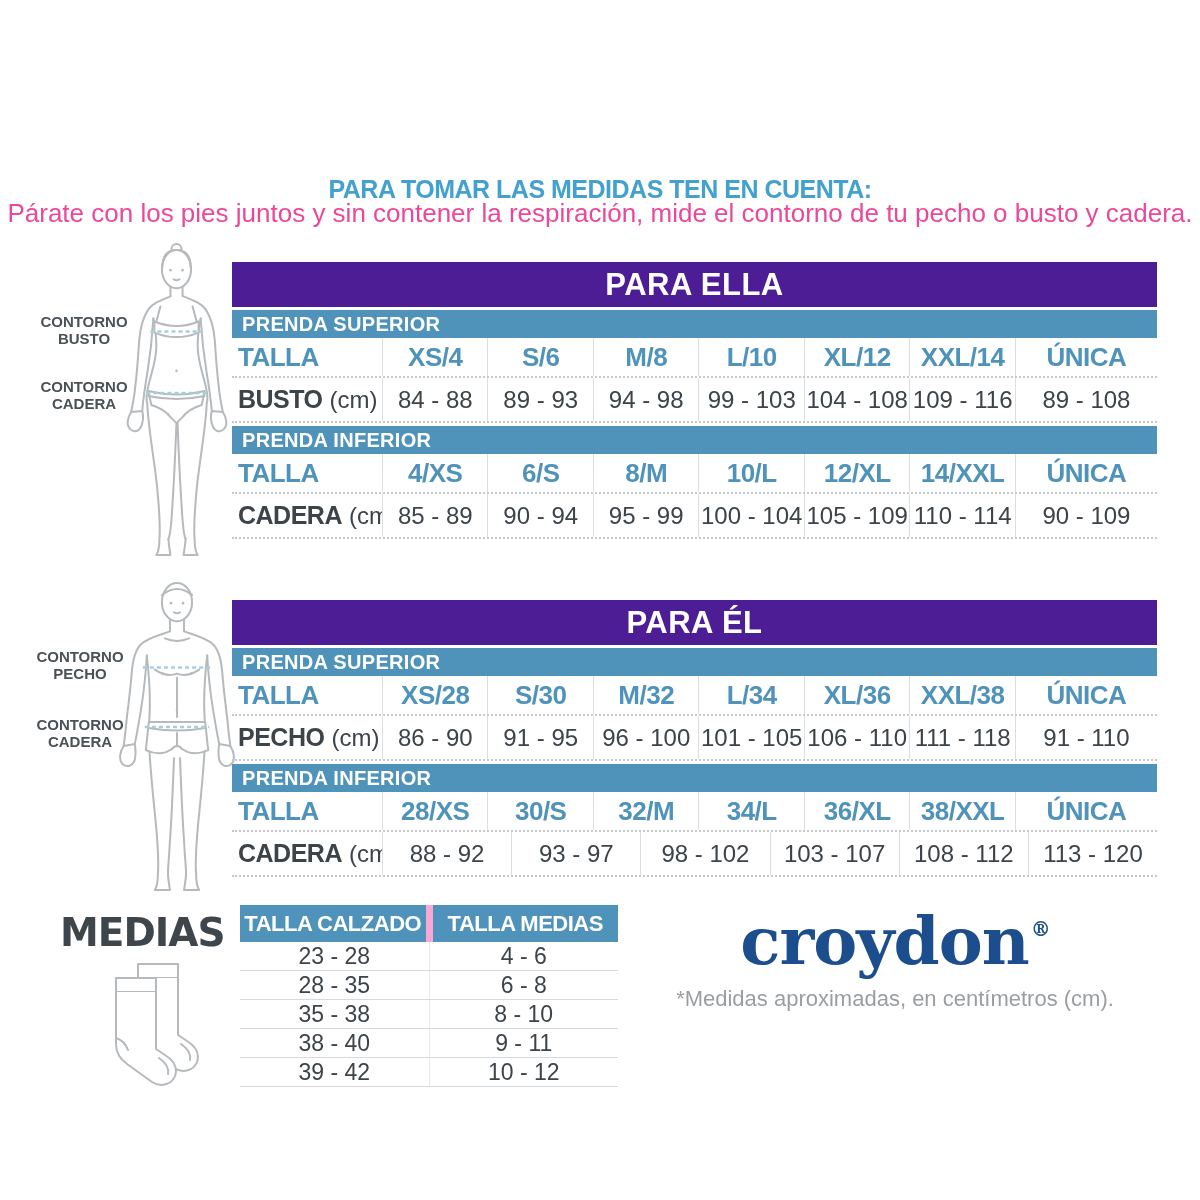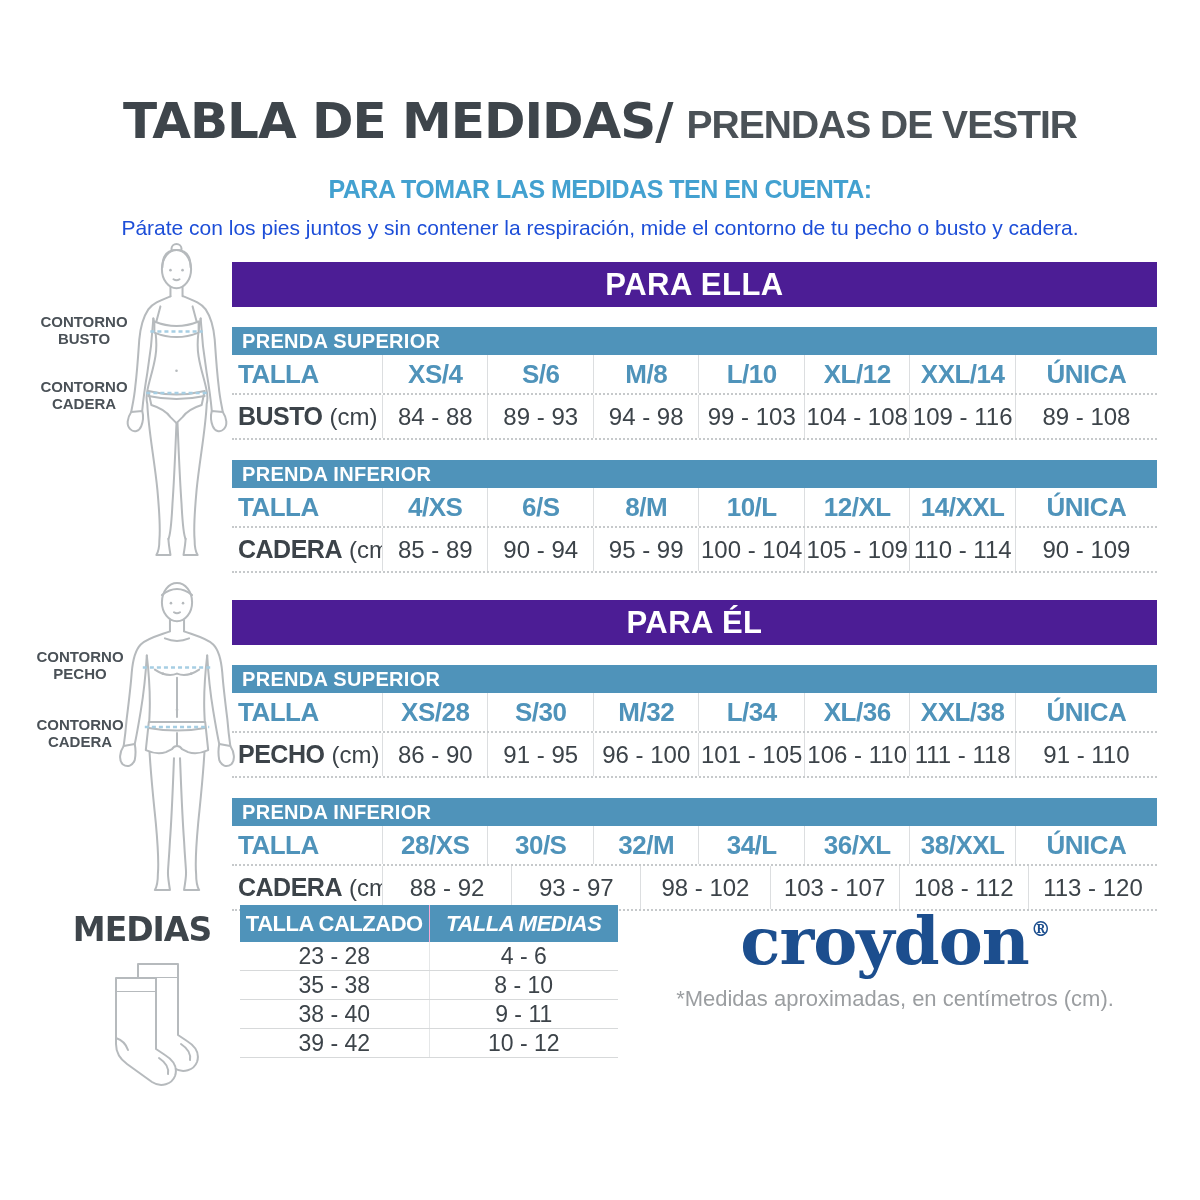--- a/index.html
+++ b/index.html
@@ -18,35 +18,35 @@
   }
   .title-sub {
     font-family:"Liberation Sans", sans-serif; font-weight:700; font-size:39px;
     color:#4b5257; margin-left:14px; letter-spacing:-1px;
   }
   #subtitle {
     position:absolute; left:0; top:175px; width:1200px; text-align:center;
     font-weight:700; font-size:25px; color:#43a1d0; letter-spacing:-0.5px;
   }
   #description {
-    position:absolute; left:0; top:216px; width:1200px; text-align:center;
-    font-size:21px; color:#1d4ed8;
+    position:absolute; left:0; top:198px; width:1200px; text-align:center;
+    font-size:26px; color:#ec4899;
   }
 
   
   .size-table { position:absolute; left:232px; width:925px; }
   #table-ella { top:262px; }
   #table-el   { top:600px; }
   .tbl-header {
     height:45px; background:#4c1d95; color:#ffffff;
     display:flex; align-items:center; justify-content:center;
     font-weight:700; font-size:31px; letter-spacing:0.5px;
   }
   .section-bar {
-    margin-top:20px; height:28px; background:#4f93ba; color:#ffffff;
+    margin-top:3px; height:28px; background:#4f93ba; color:#ffffff;
     display:flex; align-items:center; padding-left:10px;
     font-weight:700; font-size:20px; letter-spacing:0.3px;
   }
   .section-bar.second { }
   .trow { display:flex; width:100%; }
   .trow.talla { height:40px; border-bottom:2px dotted #c6c9cb; }
   .trow.vals  { height:45px; border-bottom:2px dotted #c6c9cb; }
   .cell {
     flex:1 1 0; display:flex; align-items:center; justify-content:center;
     border-left:1px solid #dcdee0; overflow:hidden;
@@ -67,31 +67,31 @@
     font-weight:700; font-size:15px; line-height:1.15; color:#4a5157;
   }
   #label-f-busto  { left:28px; top:313px; }
   #label-f-cadera { left:28px; top:378px; }
   #label-m-pecho  { left:24px; top:648px; }
   #label-m-cadera { left:24px; top:716px; }
 
   
   #medias-title {
     position:absolute; left:60px; top:910px; width:164px; text-align:center;
-    font-family:"DejaVu Sans", sans-serif; font-weight:900; font-size:33px;
+    font-family:"DejaVu Sans", sans-serif; font-weight:900; font-size:39px;
     color:#3e454b; letter-spacing:-1px;
   }
   #socks { position:absolute; left:86px; top:958px; }
   #medias-table { position:absolute; left:240px; top:905px; width:378px; }
   .mh-row { display:flex; height:37px; background:#4f93ba; color:#ffffff; }
   .mh {
     flex:1 1 0; display:flex; align-items:center; justify-content:center;
     font-weight:700; font-size:22px; letter-spacing:-0.5px;
   }
-  .mh + .mh { border-left:1px solid #f9a8d4;font-style:italic; }
+  .mh + .mh { border-left:7px solid #f9a8d4; }
   .m-row { display:flex; height:29px; border-bottom:1px solid #d7d9da; }
   .mc {
     flex:1 1 0; display:flex; align-items:center; justify-content:center;
     font-size:23px; color:#3c4349;
   }
   .mc + .mc { border-left:1px solid #e5e7e8; }
 
   
   #brand-block { position:absolute; left:650px; top:907px; width:490px; text-align:center; }
   #brand-logo {
@@ -104,23 +104,20 @@
   svg .outline { stroke:#b6babd; stroke-width:2; fill:none; stroke-linecap:round; stroke-linejoin:round; }
   svg .fillwhite { fill:#ffffff; }
   svg .dash { stroke:#a6cee3; stroke-width:2.5; fill:none; stroke-dasharray:4 3; }
   svg .dot { fill:#b6babd; stroke:none; }
 </style>
 </head>
 <body>
 
 <div id="canvas">
 
-  <div id="title-block">
-    <span class="title-main">TABLA DE MEDIDAS/</span><span class="title-sub">PRENDAS DE VESTIR</span>
-  </div>
   <div id="subtitle">PARA TOMAR LAS MEDIDAS TEN EN CUENTA:</div>
   <div id="description">Párate con los pies juntos y sin contener la respiración, mide el contorno de tu pecho o busto y cadera.</div>
 
   <div class="fig" id="figure-female">
     <svg width="150" height="322" viewBox="0 0 145 320">
       <defs>
         <g id="fhalf">
           <path class="outline" d="M66,54 C56,58 48,61 44,67 C38,76 36,86 35,97 C34,112 33,128 31,144 C30,155 28,163 27,169"></path>
           <path class="outline fillwhite" d="M27,169 C23,175 22,182 26,186 C30,190 35,188 37,183 C39,178 39,172 38,168 Z"></path>
           <path class="outline" d="M49,76 C48,93 46,112 43,130 C41,142 39,156 38,167"></path>
@@ -321,20 +318,24 @@
   <div id="medias-table">
     <div class="mh-row">
       <div class="mh">TALLA CALZADO</div>
       <div class="mh">TALLA MEDIAS</div>
     </div>
     <div class="m-row">
       <div class="mc">23 - 28</div>
       <div class="mc">4 - 6</div>
     </div>
     <div class="m-row">
+      <div class="mc">28 - 35</div>
+      <div class="mc">6 - 8</div>
+    </div>
+    <div class="m-row">
       <div class="mc">35 - 38</div>
       <div class="mc">8 - 10</div>
     </div>
     <div class="m-row">
       <div class="mc">38 - 40</div>
       <div class="mc">9 - 11</div>
     </div>
     <div class="m-row">
       <div class="mc">39 - 42</div>
       <div class="mc">10 - 12</div>

